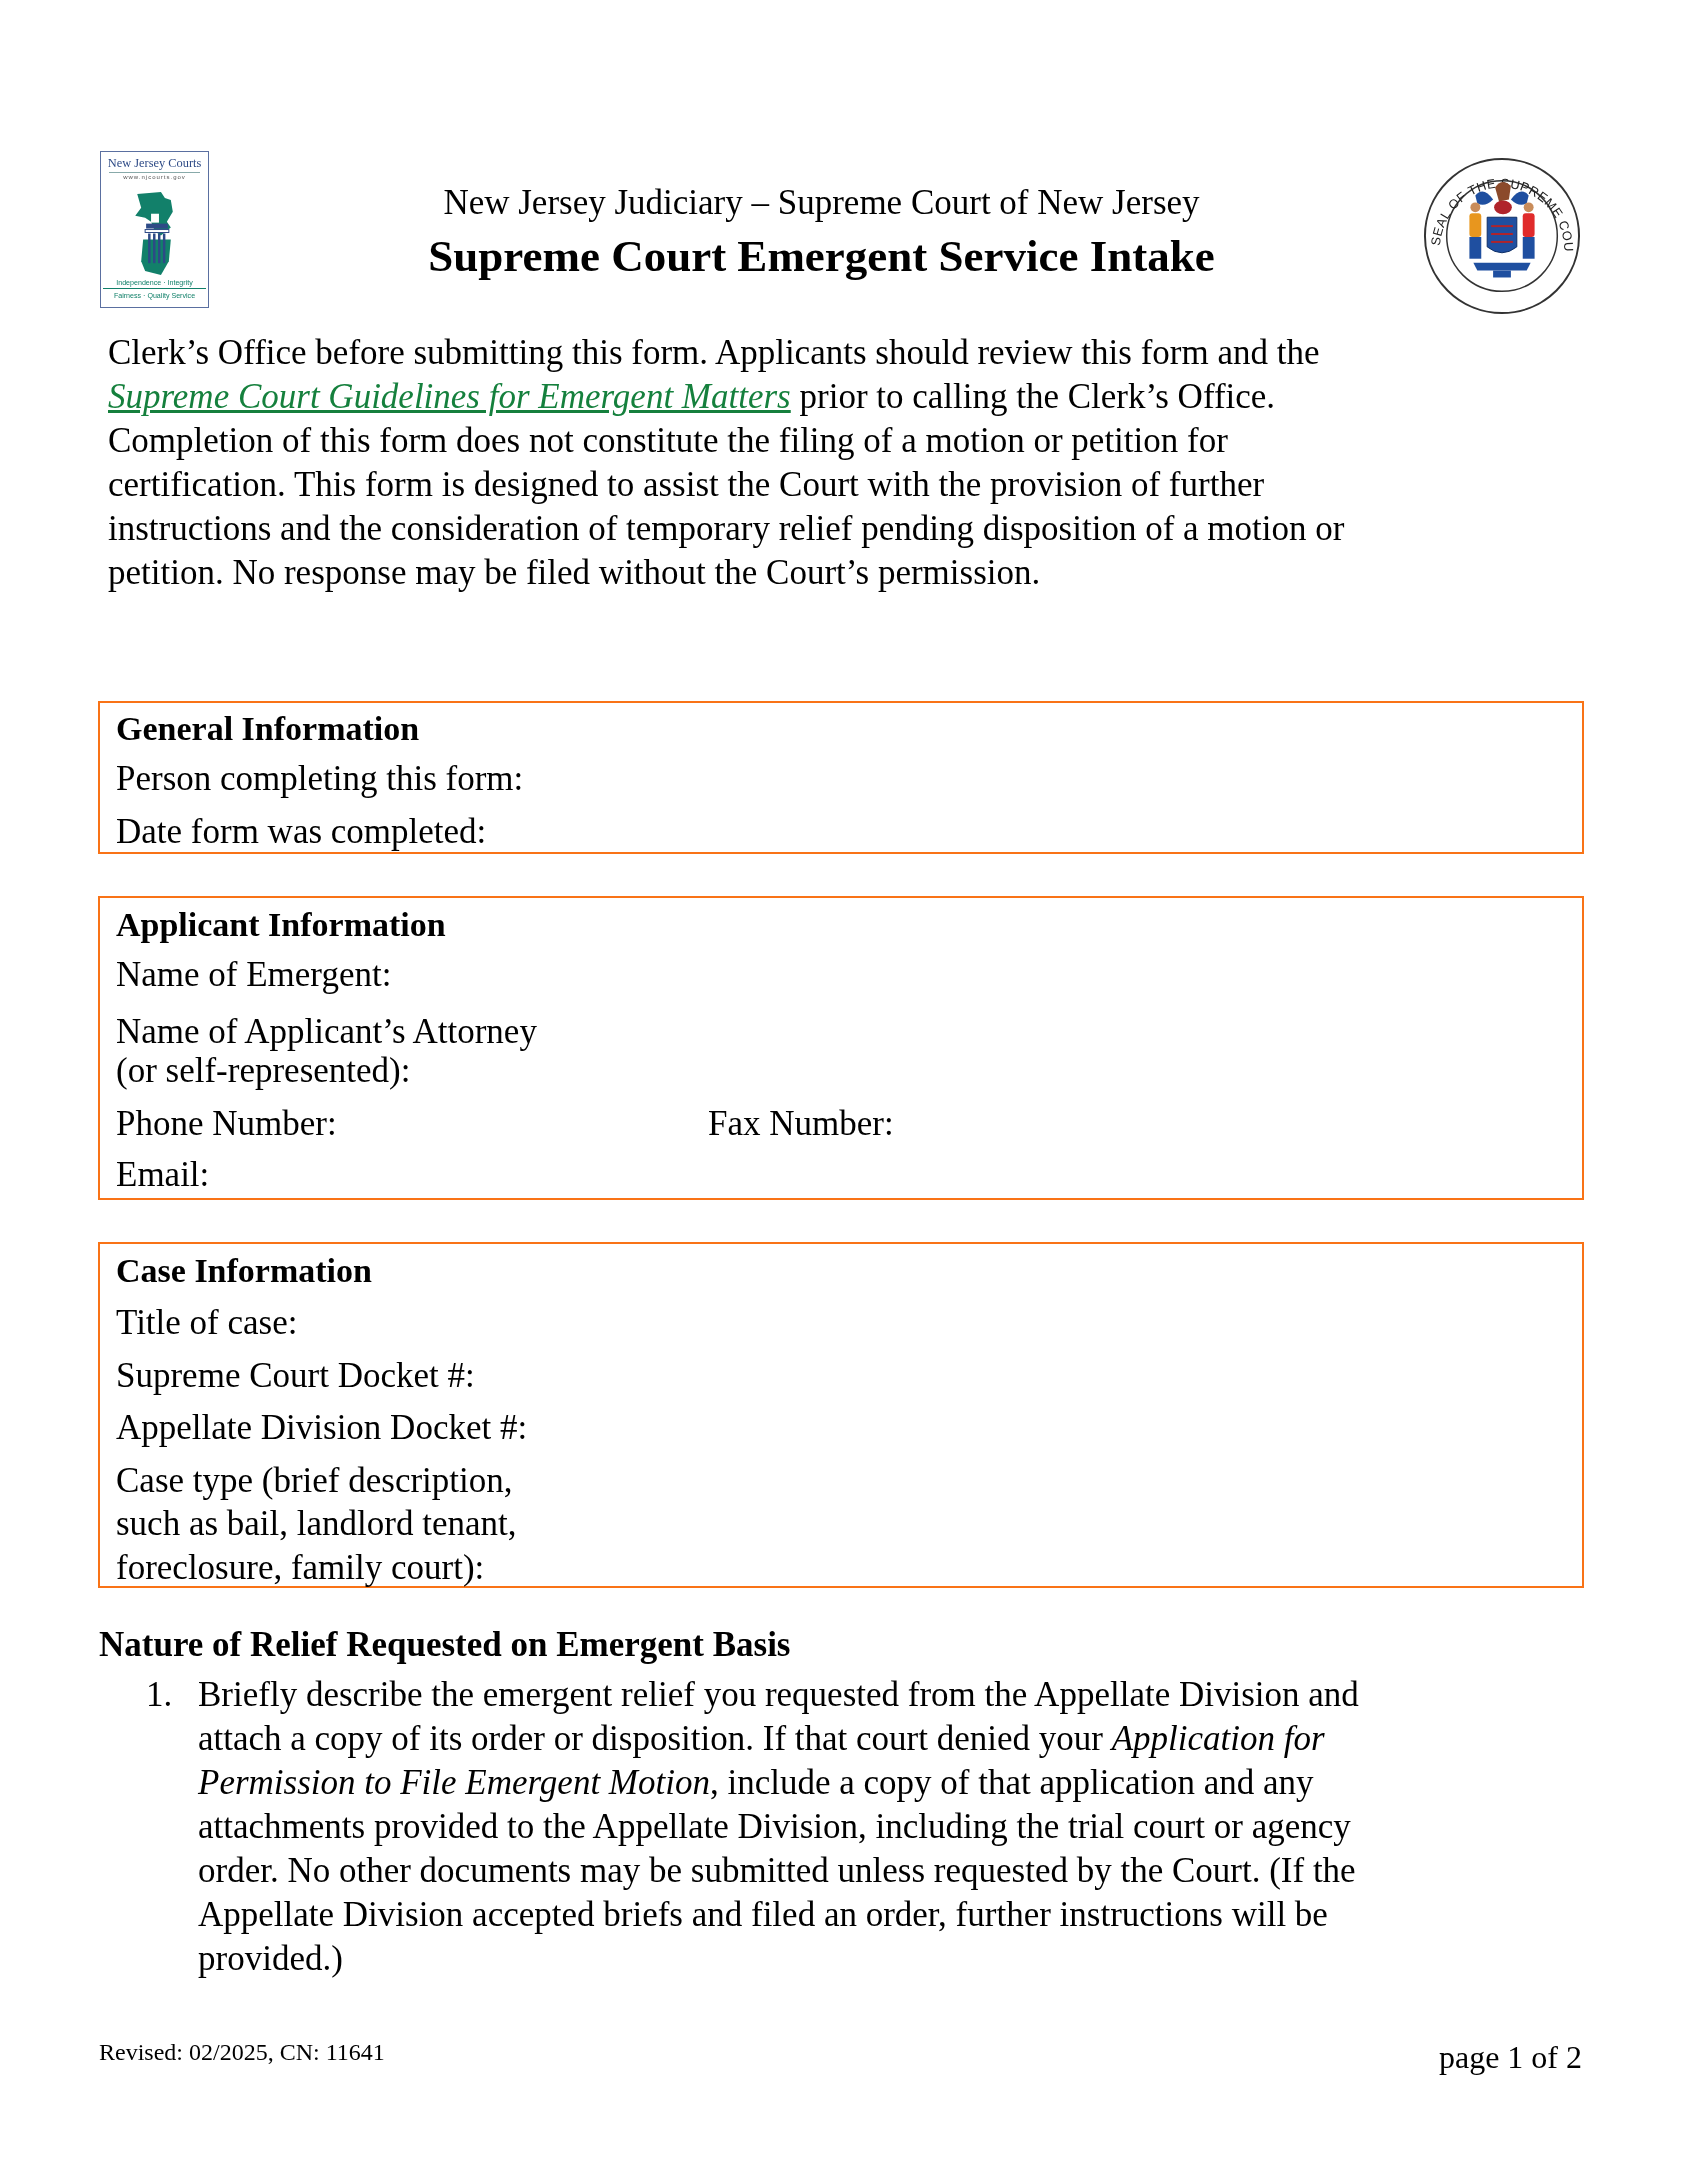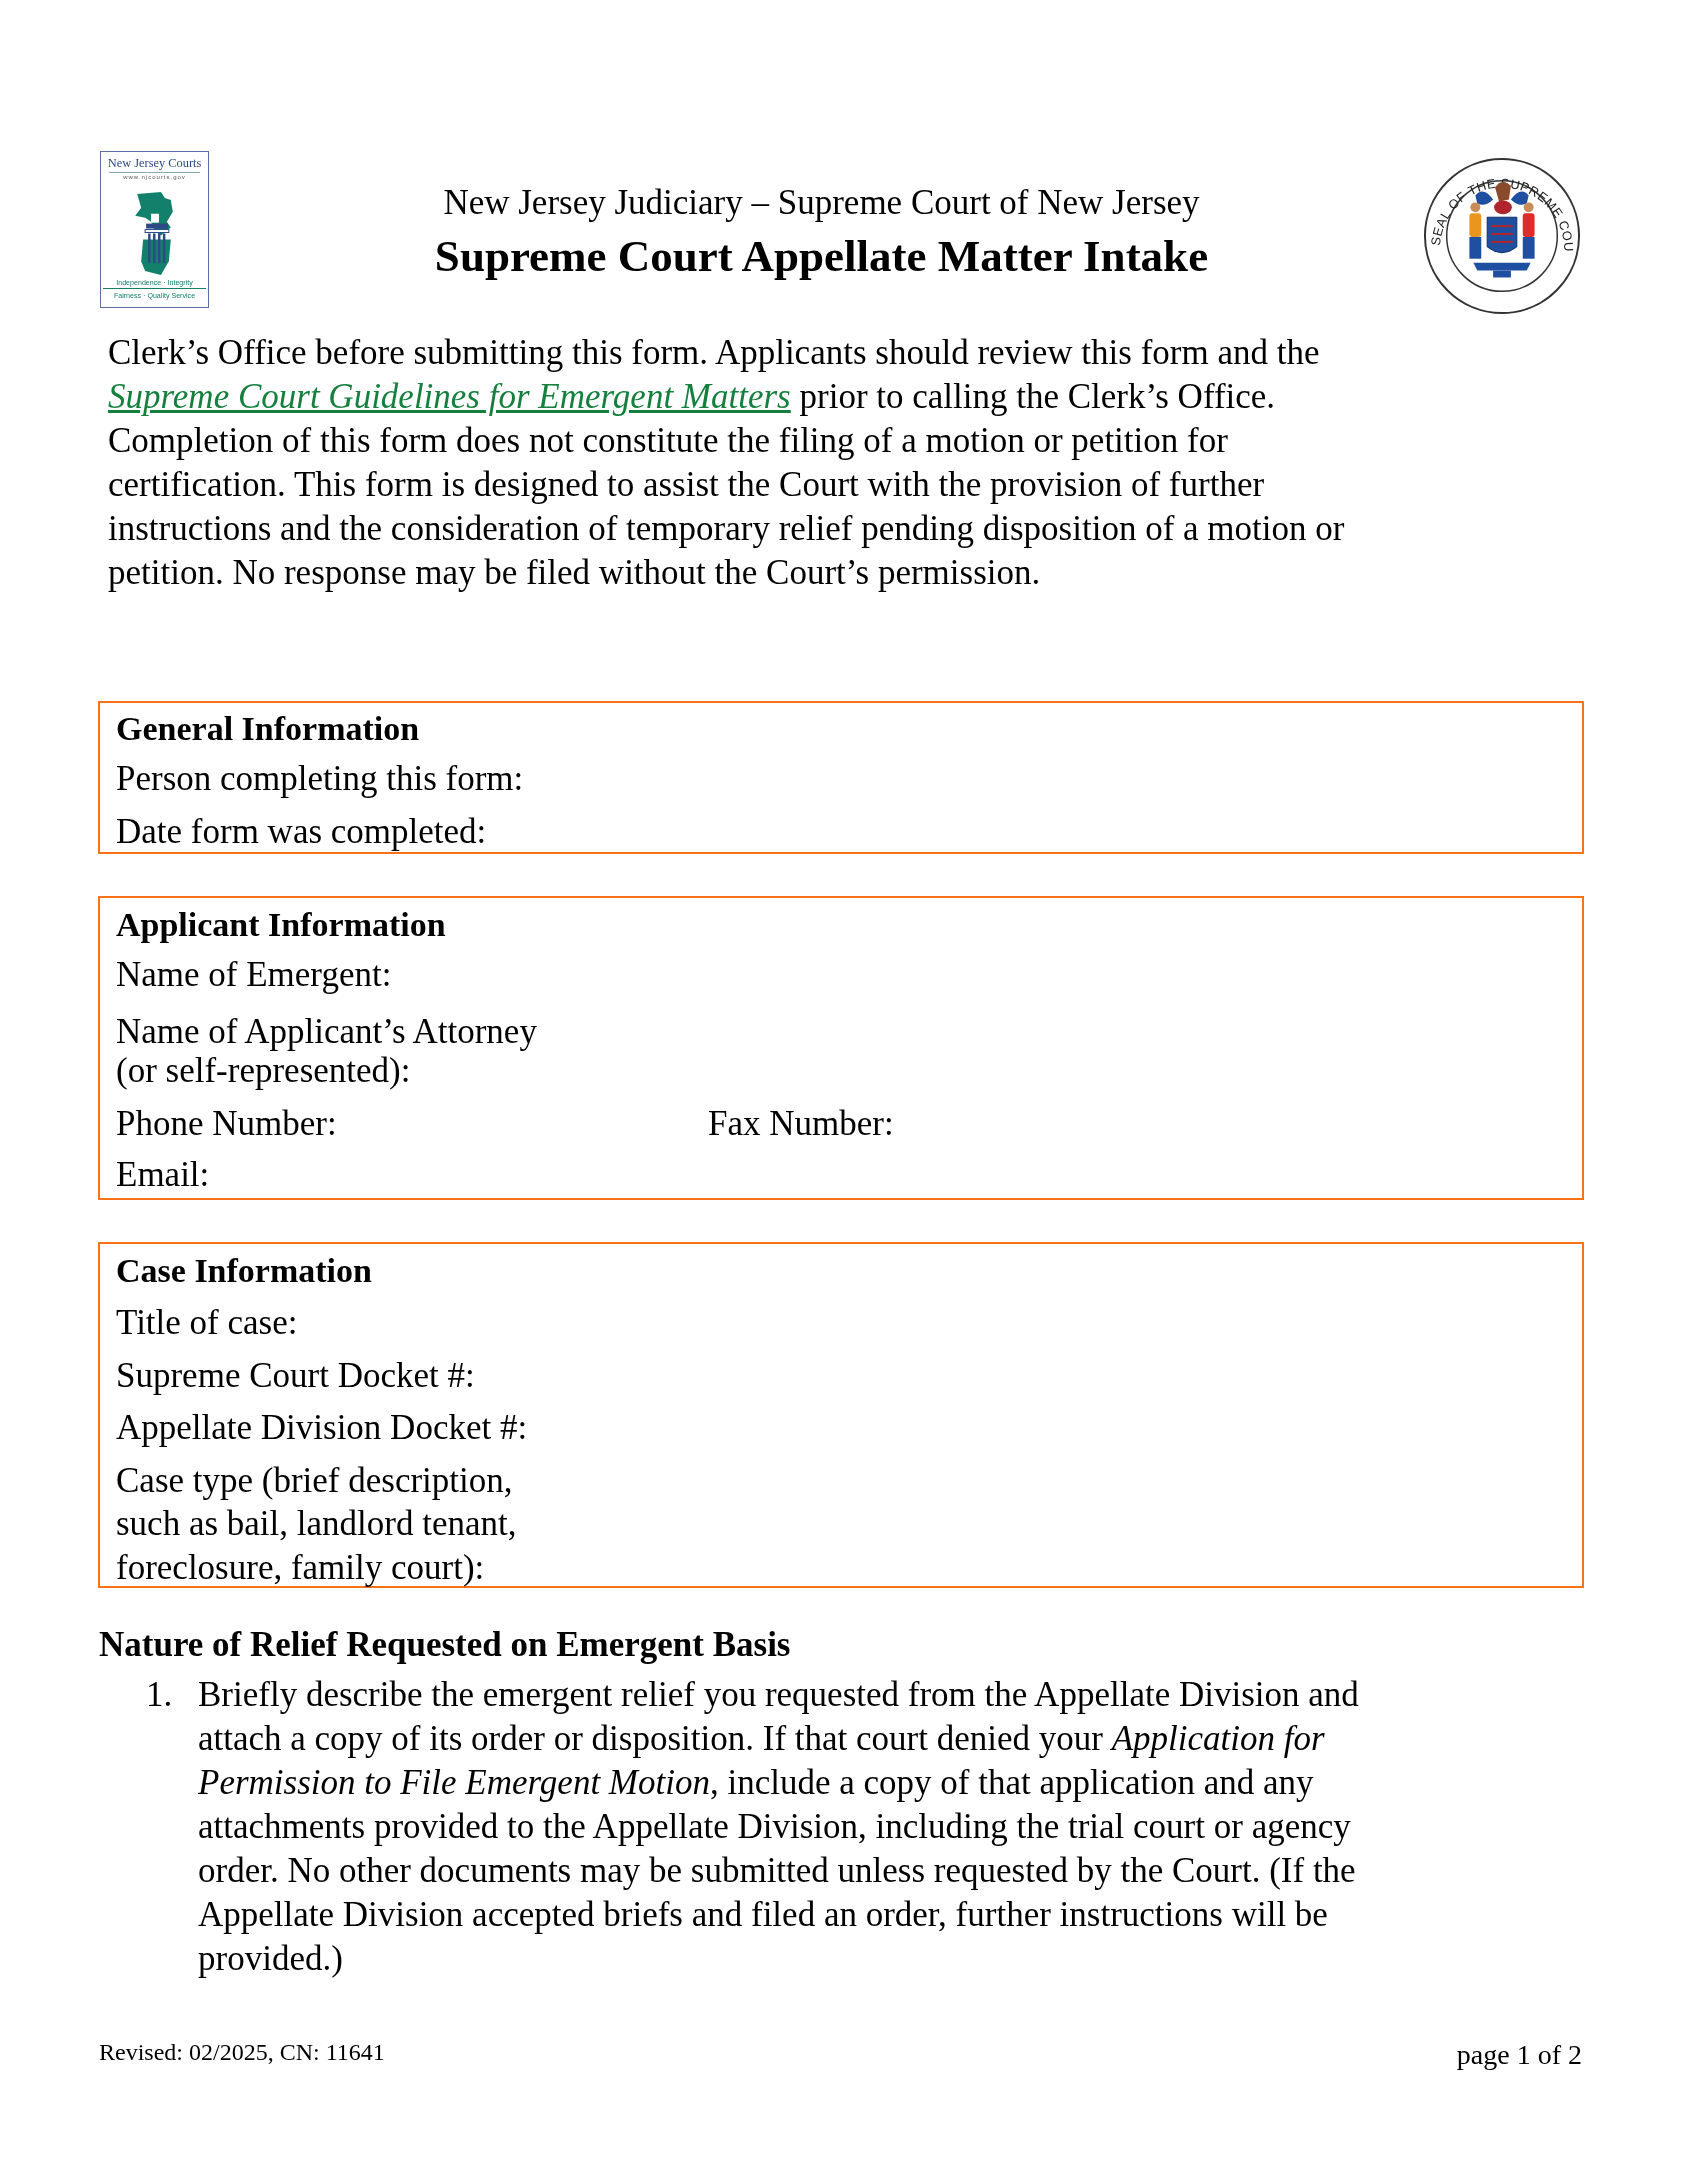--- a/index.html
+++ b/index.html
@@ -32,21 +32,21 @@
   .box .row { position:absolute; left:16px; font-size:35px; white-space:nowrap; line-height:40px; }
   .box .hdr { font-weight:bold; font-size:34px; }
 
   .section-head { left:99px; top:1625px; font-size:35px; font-weight:bold; white-space:nowrap; }
   .list { left:146px; top:1673px; width:1445px; font-size:35px; line-height:44px; }
   .list .num { position:absolute; left:0; top:0; }
   .list .body { position:absolute; left:52px; top:0; width:1386px; }
   .list .line { display:block; white-space:nowrap; }
 
   .footer-left { left:99px; top:2039px; font-size:24px; white-space:nowrap; }
-  .footer-right { left:1386px; width:196px; top:2039px; font-size:28px; text-align:right; white-space:nowrap; }
+  .footer-right { left:1386px; width:196px; top:2039px; font-size:32px; text-align:right; white-space:nowrap; }
 </style>
 </head>
 <body>
 
 <div class="abs logo">
   <div class="lt">New Jersey Courts</div>
   <div class="rule"></div>
   <div class="lu">www.njcourts.gov</div>
   <svg width="50" height="83" viewBox="0 0 50 84">
     <path d="M6 2 L30 0 L34 6 L40 8 L42 20 L36 30 L40 36 L30 44 L24 40 L20 30 L14 26 L4 24 L10 16 Z" fill="#12806a"></path>
@@ -57,21 +57,21 @@
     <rect x="22" y="42" width="2.5" height="30" fill="#2d4a86"></rect>
     <rect x="27" y="42" width="2.5" height="30" fill="#2d4a86"></rect>
     <rect x="32" y="42" width="2.5" height="30" fill="#2d4a86"></rect>
     <rect x="20" y="22" width="8" height="9" fill="#fff"></rect>
   </svg>
   <div class="lb1">Independence · Integrity</div>
   <div class="lb2">Fairness · Quality Service</div>
 </div>
 
 <div class="abs subtitle">New Jersey Judiciary – Supreme Court of New Jersey</div>
-<div class="abs title">Supreme Court Appellate Matter Intake</div>
+<div class="abs title">Supreme Court Emergent Service Intake</div>
 
 <div class="abs seal">
   <svg width="168" height="160" viewBox="0 0 170 162">
     <defs>
       <path id="ringpath" d="M22 95 A63 63 0 1 1 148 95"></path>
     </defs>
     <circle cx="85" cy="81" r="78" fill="#fff" stroke="#333" stroke-width="2"></circle>
     <circle cx="85" cy="81" r="56" fill="#fff" stroke="#333" stroke-width="1.5"></circle>
     <text font-family="Liberation Sans, sans-serif" font-size="13" fill="#222" letter-spacing="0.5">
       <textPath href="#ringpath" startOffset="2%">SEAL OF THE SUPREME COURT OF NEW JERSEY</textPath>

